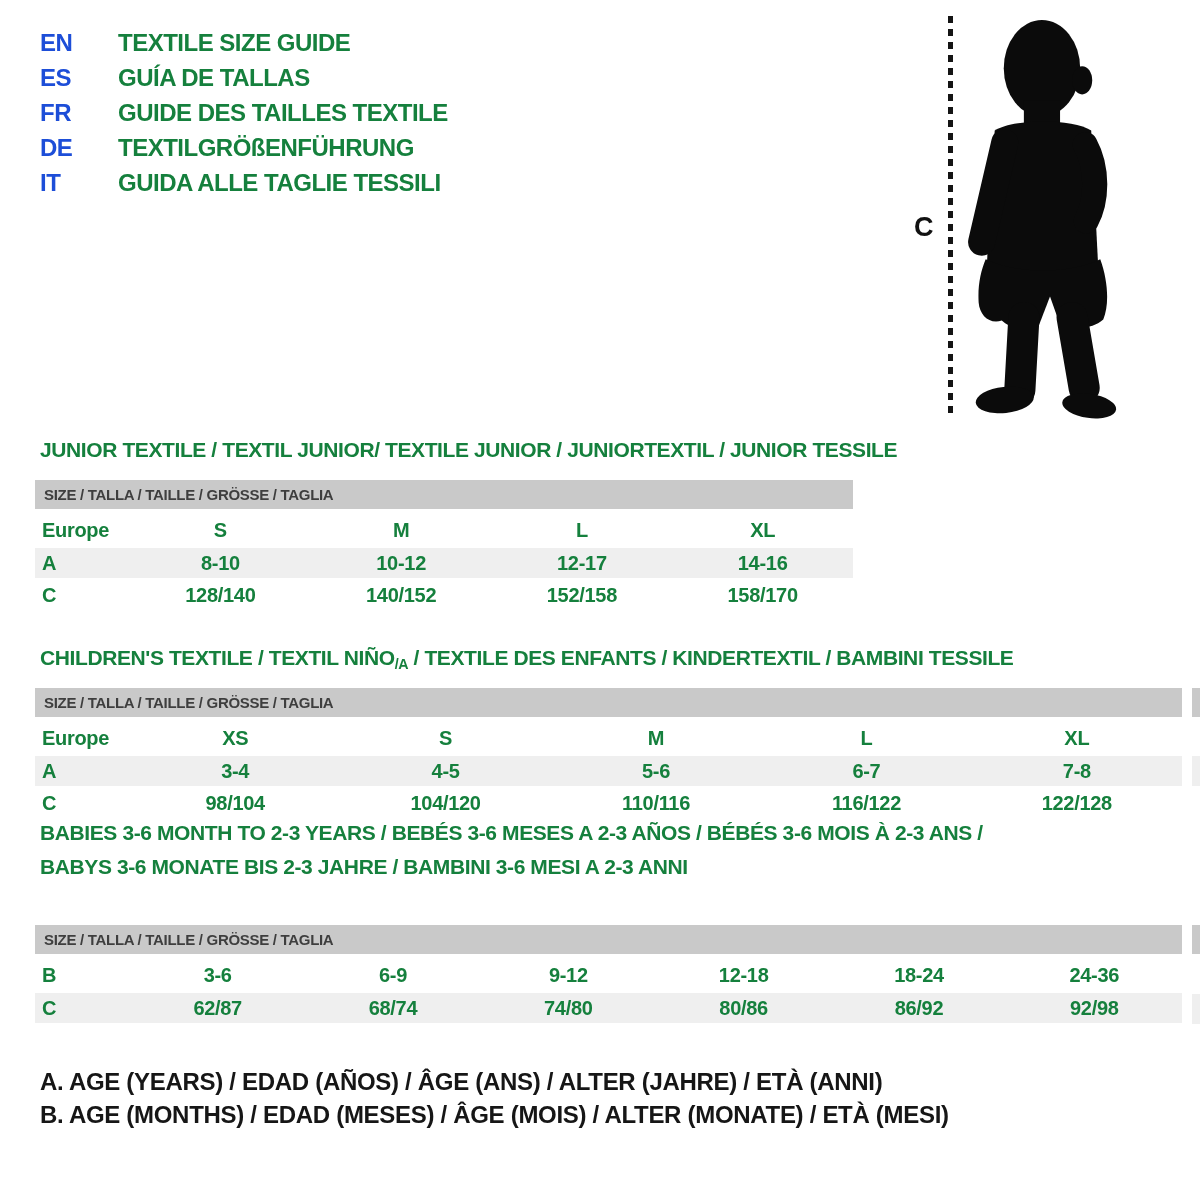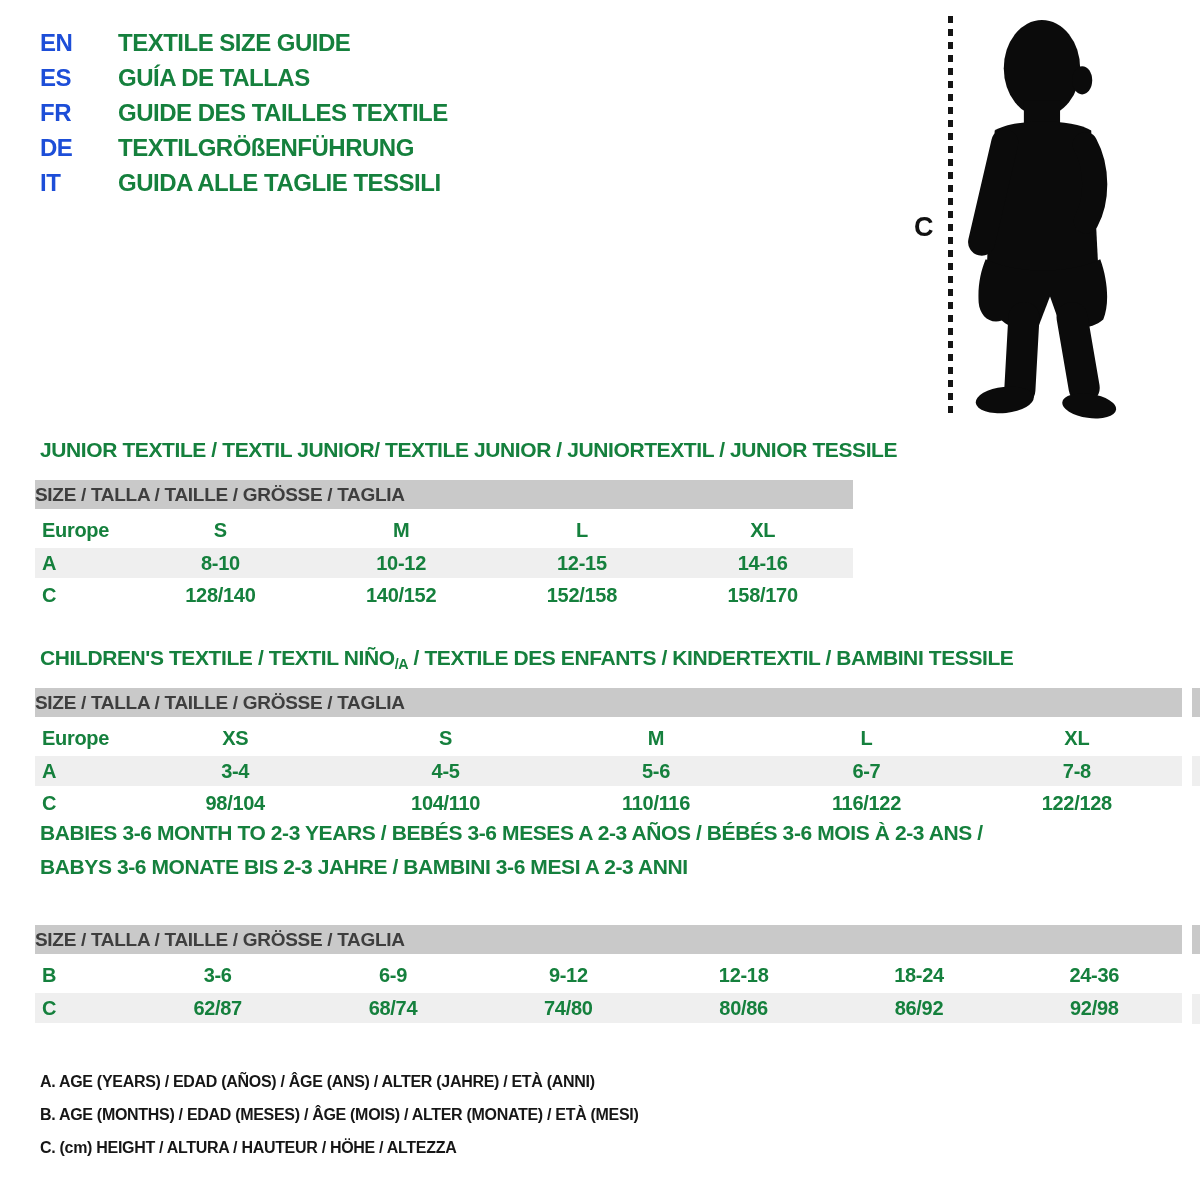--- a/index.html
+++ b/index.html
@@ -39,41 +39,41 @@
   .title-line { line-height:34px; }
   .subscript { font-size:0.68em; vertical-align:-0.28em; }
 
   
   .size-table { position:absolute; left:35px; }
   #junior-table   { top:480px; width:818px; }
   #children-table { top:688px; width:1147px; }
   #babies-table   { top:925px; width:1147px; }
   .thead {
     background:#c9c9c9; height:29px; display:flex; align-items:center;
-    font-size:19px; letter-spacing:-0.3px; color:#3e3e3e;
+    padding-left:9px; font-size:15px; letter-spacing:-0.3px; color:#3e3e3e;
   }
   .tbody { margin-top:7px; }
   .trow {
     display:flex; align-items:center; height:29px; margin-bottom:3px;
     font-size:20px; letter-spacing:-0.3px; color:#15803d;
   }
   .trow.shaded { background:#efefef; height:30px; }
   .tlabel { width:95px; padding-left:7px; box-sizing:border-box; }
   .tcell { flex:1; text-align:center; }
 
   
   .edge-fragment { position:absolute; left:1192px; width:8px; }
   #frag-children-head { top:688px; height:29px; background:#c9c9c9; }
   #frag-children-a    { top:756px; height:30px; background:#efefef; }
   #frag-babies-head   { top:925px; height:29px; background:#c9c9c9; }
   #frag-babies-c      { top:994px; height:30px; background:#efefef; }
 
   
   .legend { position:absolute; left:40px; top:1071px; }
-  .legend-line { font-size:16px; letter-spacing:-0.3px; line-height:22px; margin-bottom:11px; color:#161616; white-space:nowrap; }
+  .legend-line { font-size:24px; letter-spacing:-0.3px; line-height:22px; margin-bottom:11px; color:#161616; white-space:nowrap; }
 </style>
 </head>
 <body>
 
 <div class="page">
 
   <div class="lang-list">
     <div class="lang-row">
       <span class="lang-code">EN</span>
       <span class="lang-label">TEXTILE SIZE GUIDE</span>
@@ -125,21 +125,21 @@
           <span class="tlabel">Europe</span>
           <span class="tcell">S</span>
           <span class="tcell">M</span>
           <span class="tcell">L</span>
           <span class="tcell">XL</span>
         </div>
         <div class="trow shaded">
           <span class="tlabel">A</span>
           <span class="tcell">8-10</span>
           <span class="tcell">10-12</span>
-          <span class="tcell">12-15</span>
+          <span class="tcell">12-17</span>
           <span class="tcell">14-16</span>
         </div>
         <div class="trow">
           <span class="tlabel">C</span>
           <span class="tcell">128/140</span>
           <span class="tcell">140/152</span>
           <span class="tcell">152/158</span>
           <span class="tcell">158/170</span>
         </div>
       </div>
@@ -163,21 +163,21 @@
           <span class="tlabel">A</span>
           <span class="tcell">3-4</span>
           <span class="tcell">4-5</span>
           <span class="tcell">5-6</span>
           <span class="tcell">6-7</span>
           <span class="tcell">7-8</span>
         </div>
         <div class="trow">
           <span class="tlabel">C</span>
           <span class="tcell">98/104</span>
-          <span class="tcell">104/110</span>
+          <span class="tcell">104/120</span>
           <span class="tcell">110/116</span>
           <span class="tcell">116/122</span>
           <span class="tcell">122/128</span>
         </div>
       </div>
   </div>
 
   <div id="babies-title" class="sec-title">
       <div class="title-line"><span>BABIES 3-6 MONTH TO 2-3 YEARS / BEBÉS 3-6 MESES A 2-3 AÑOS / BÉBÉS 3-6 MOIS À 2-3 ANS /</span></div>
       <div class="title-line"><span>BABYS 3-6 MONATE BIS 2-3 JAHRE / BAMBINI 3-6 MESI A 2-3 ANNI</span></div>
@@ -207,16 +207,15 @@
   </div>
 
   <div id="frag-children-head" class="edge-fragment"></div>
   <div id="frag-children-a" class="edge-fragment"></div>
   <div id="frag-babies-head" class="edge-fragment"></div>
   <div id="frag-babies-c" class="edge-fragment"></div>
 
   <div class="legend">
     <div class="legend-line">A. AGE (YEARS) / EDAD (AÑOS) / ÂGE (ANS) / ALTER (JAHRE) / ETÀ (ANNI)</div>
     <div class="legend-line">B. AGE (MONTHS) / EDAD (MESES) / ÂGE (MOIS) / ALTER (MONATE) / ETÀ (MESI)</div>
-    <div class="legend-line">C. (cm) HEIGHT / ALTURA / HAUTEUR / HÖHE / ALTEZZA</div>
   </div>
 
 </div>
 
 </body></html>

